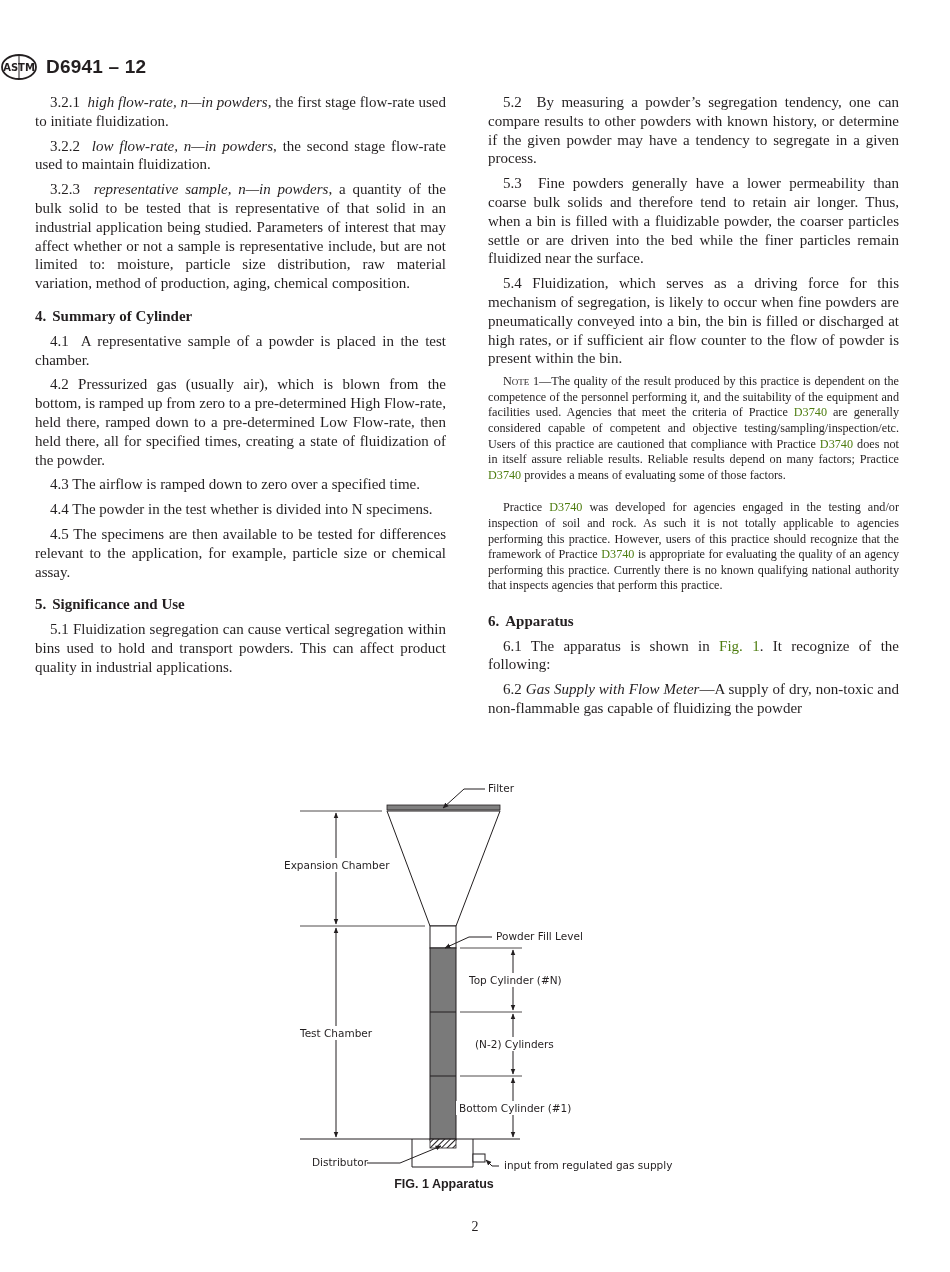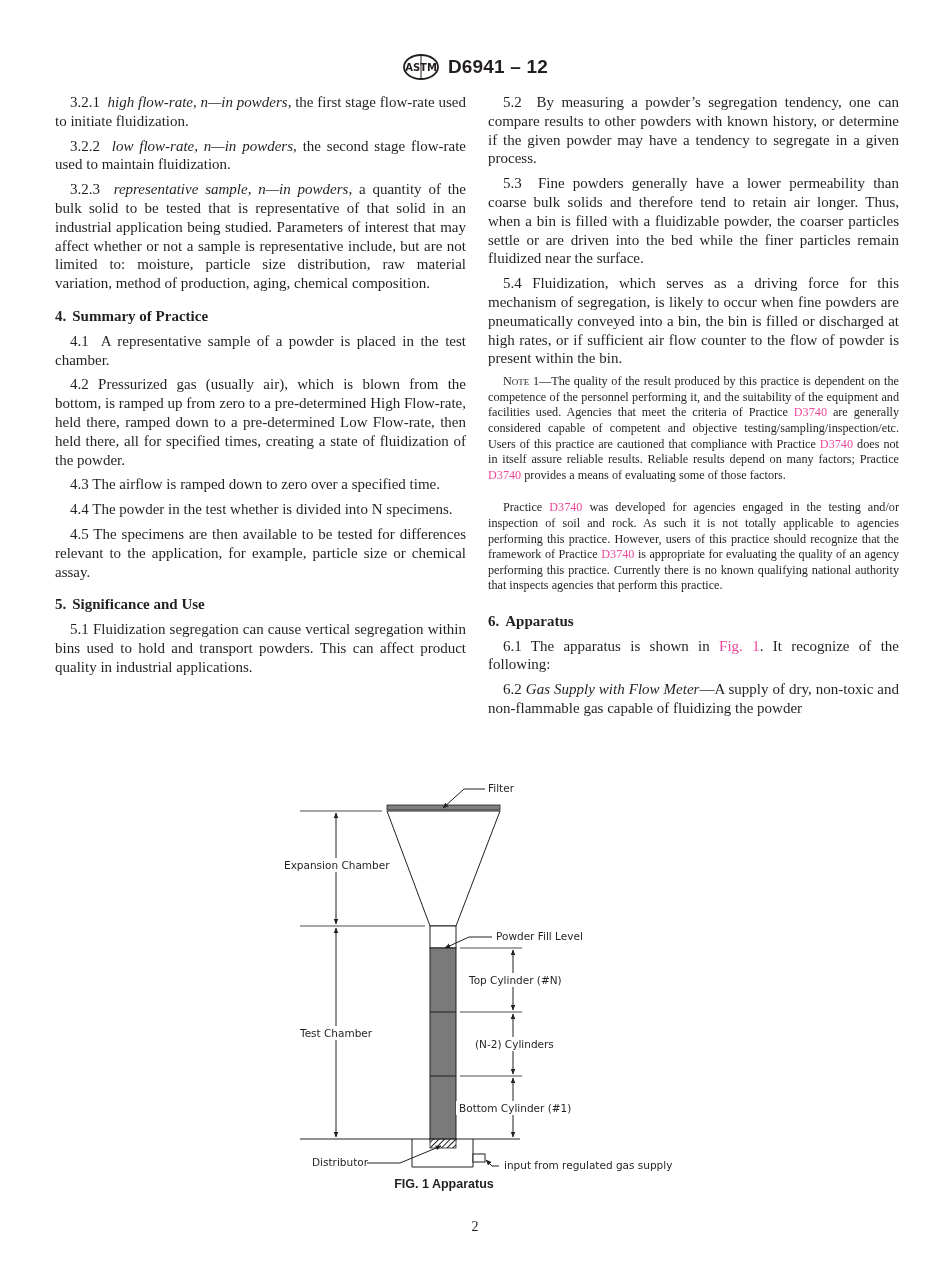--- a/index.html
+++ b/index.html
@@ -1,31 +1,31 @@
 <!DOCTYPE html>
 <html><head>
 <meta charset="utf-8">
 <style>
   html, body { margin: 0; padding: 0; background: #ffffff; }
   body { width: 950px; height: 1272px; position: relative; overflow: hidden;
          font-family: "Liberation Serif", serif; color: #231f20; }
-  .header { position: absolute; top: 54px; left: 0; width: 950px; text-align: center; }
+  .header { position: absolute; top: 54px; left: 0; width: 950px; text-align: left; }
   .header .logo { display: inline-block; vertical-align: middle; width: 38px; height: 26px; }
   .header .docnum { display: inline-block; vertical-align: middle; font-family: "Liberation Sans", sans-serif;
                     font-weight: bold; font-size: 19px; margin-left: 4px; letter-spacing: 0.2px; }
   .col { position: absolute; top: 93px; width: 411px; font-size: 15px; line-height: 18.8px; text-align: justify; }
-  .col.left { left: 55px; }
+  .col.left { left: 35px; }
   .col.right { left: 488px; font-family: Liberation Serif, serif; }
   p { margin: 0 0 6px 0; text-indent: 15px; }
   h2 { font-size: 15px; font-weight: bold; margin: 14px 0 6px 0; }
   h2 .num { margin-right: 6px; }
   .note { font-size: 12.2px; line-height: 15.6px; margin: 0; text-indent: 15px; text-align: justify; }
   .note + .note { margin-top: 17px; }
   .note .sc { font-variant: small-caps; }
-  .link { color: #ec4899; }
+  .link { color: #4d7c0f; }
   i { font-style: italic; }
   .figure { position: absolute; left: 270px; top: 770px; width: 420px; height: 430px; }
   .caption { position: absolute; top: 1177px; left: 0; width: 888px; text-align: center;
              font-family: "Liberation Sans", sans-serif; font-weight: bold; font-size: 12.5px; }
   .pagenum { position: absolute; top: 1219px; left: 0; width: 950px; text-align: center; font-size: 14px; }
   svg text { font-family: "DejaVu Sans", sans-serif; font-size: 10.5px; fill: #231f20; }
 </style>
 </head>
 <body>
 
@@ -36,21 +36,21 @@
     <line x1="19" y1="1" x2="19" y2="25" stroke="#231f20" stroke-width="1"></line>
   </svg>
   <span class="docnum">D6941 – 12</span>
 </div>
 
 <div class="col left">
   <p><span>3.2.1</span>&nbsp; <i>high flow-rate, n—in powders</i><span>, the first stage flow-rate used to initiate fluidization.</span></p>
   <p><span>3.2.2</span>&nbsp; <i>low flow-rate, n—in powders</i><span>, the second stage flow-rate used to maintain fluidization.</span></p>
   <p><span>3.2.3</span>&nbsp; <i>representative sample, n—in powders</i><span>, a quantity of the bulk solid to be tested that is representative of that solid in an industrial application being studied. Parameters of interest that may affect whether or not a sample is representative include, but are not limited to: moisture, particle size distribution, raw material variation, method of production, aging, chemical composition.</span></p>
 
-  <h2><span class="num">4.</span><span>Summary of Practice</span></h2>
+  <h2><span class="num">4.</span><span>Summary of Cylinder</span></h2>
   <p><span>4.1</span>&nbsp; <span>A representative sample of a powder is placed in the test chamber.</span></p>
   <p><span>4.2</span> <span>Pressurized gas (usually air), which is blown from the bottom, is ramped up from zero to a pre-determined High Flow-rate, held there, ramped down to a pre-determined Low Flow-rate, then held there, all for specified times, creating a state of fluidization of the powder.</span></p>
   <p><span>4.3</span> <span>The airflow is ramped down to zero over a specified time.</span></p>
   <p><span>4.4</span> <span>The powder in the test whether is divided into N specimens.</span></p>
   <p><span>4.5</span> <span>The specimens are then available to be tested for differences relevant to the application, for example, particle size or chemical assay.</span></p>
 
   <h2><span class="num">5.</span><span>Significance and Use</span></h2>
   <p><span>5.1</span> <span>Fluidization segregation can cause vertical segregation within bins used to hold and transport powders. This can affect product quality in industrial applications.</span></p>
 </div>
 

